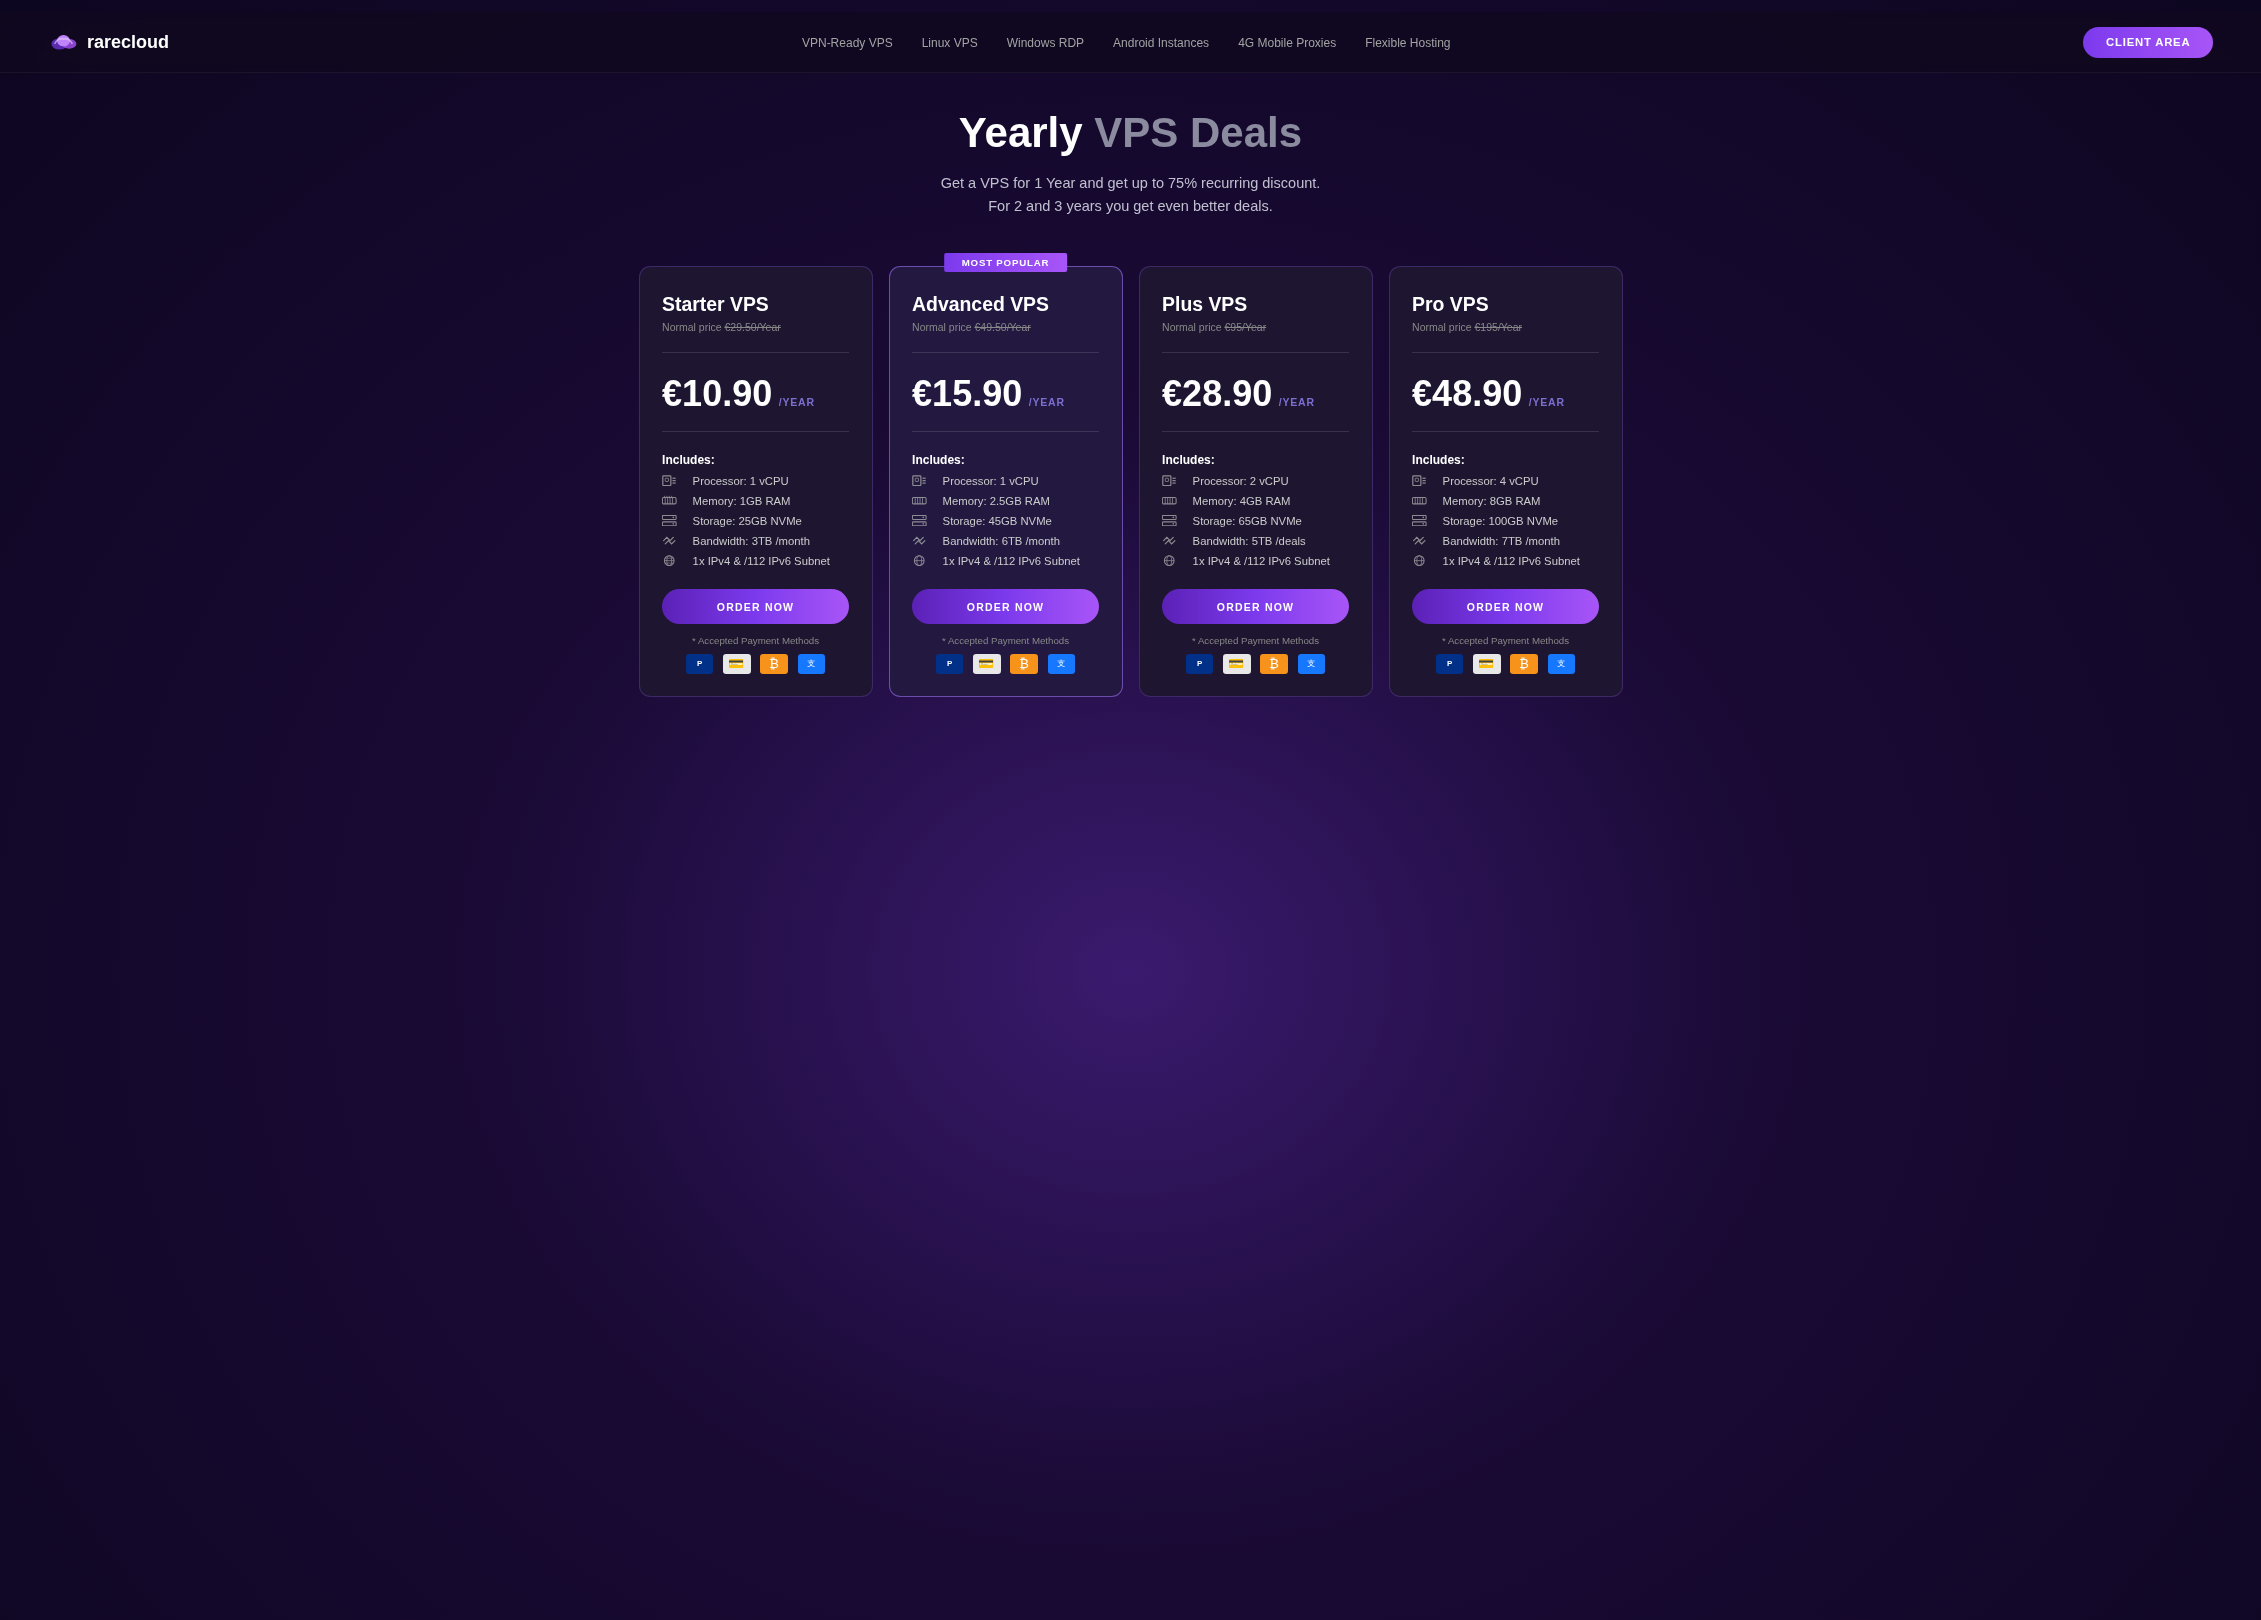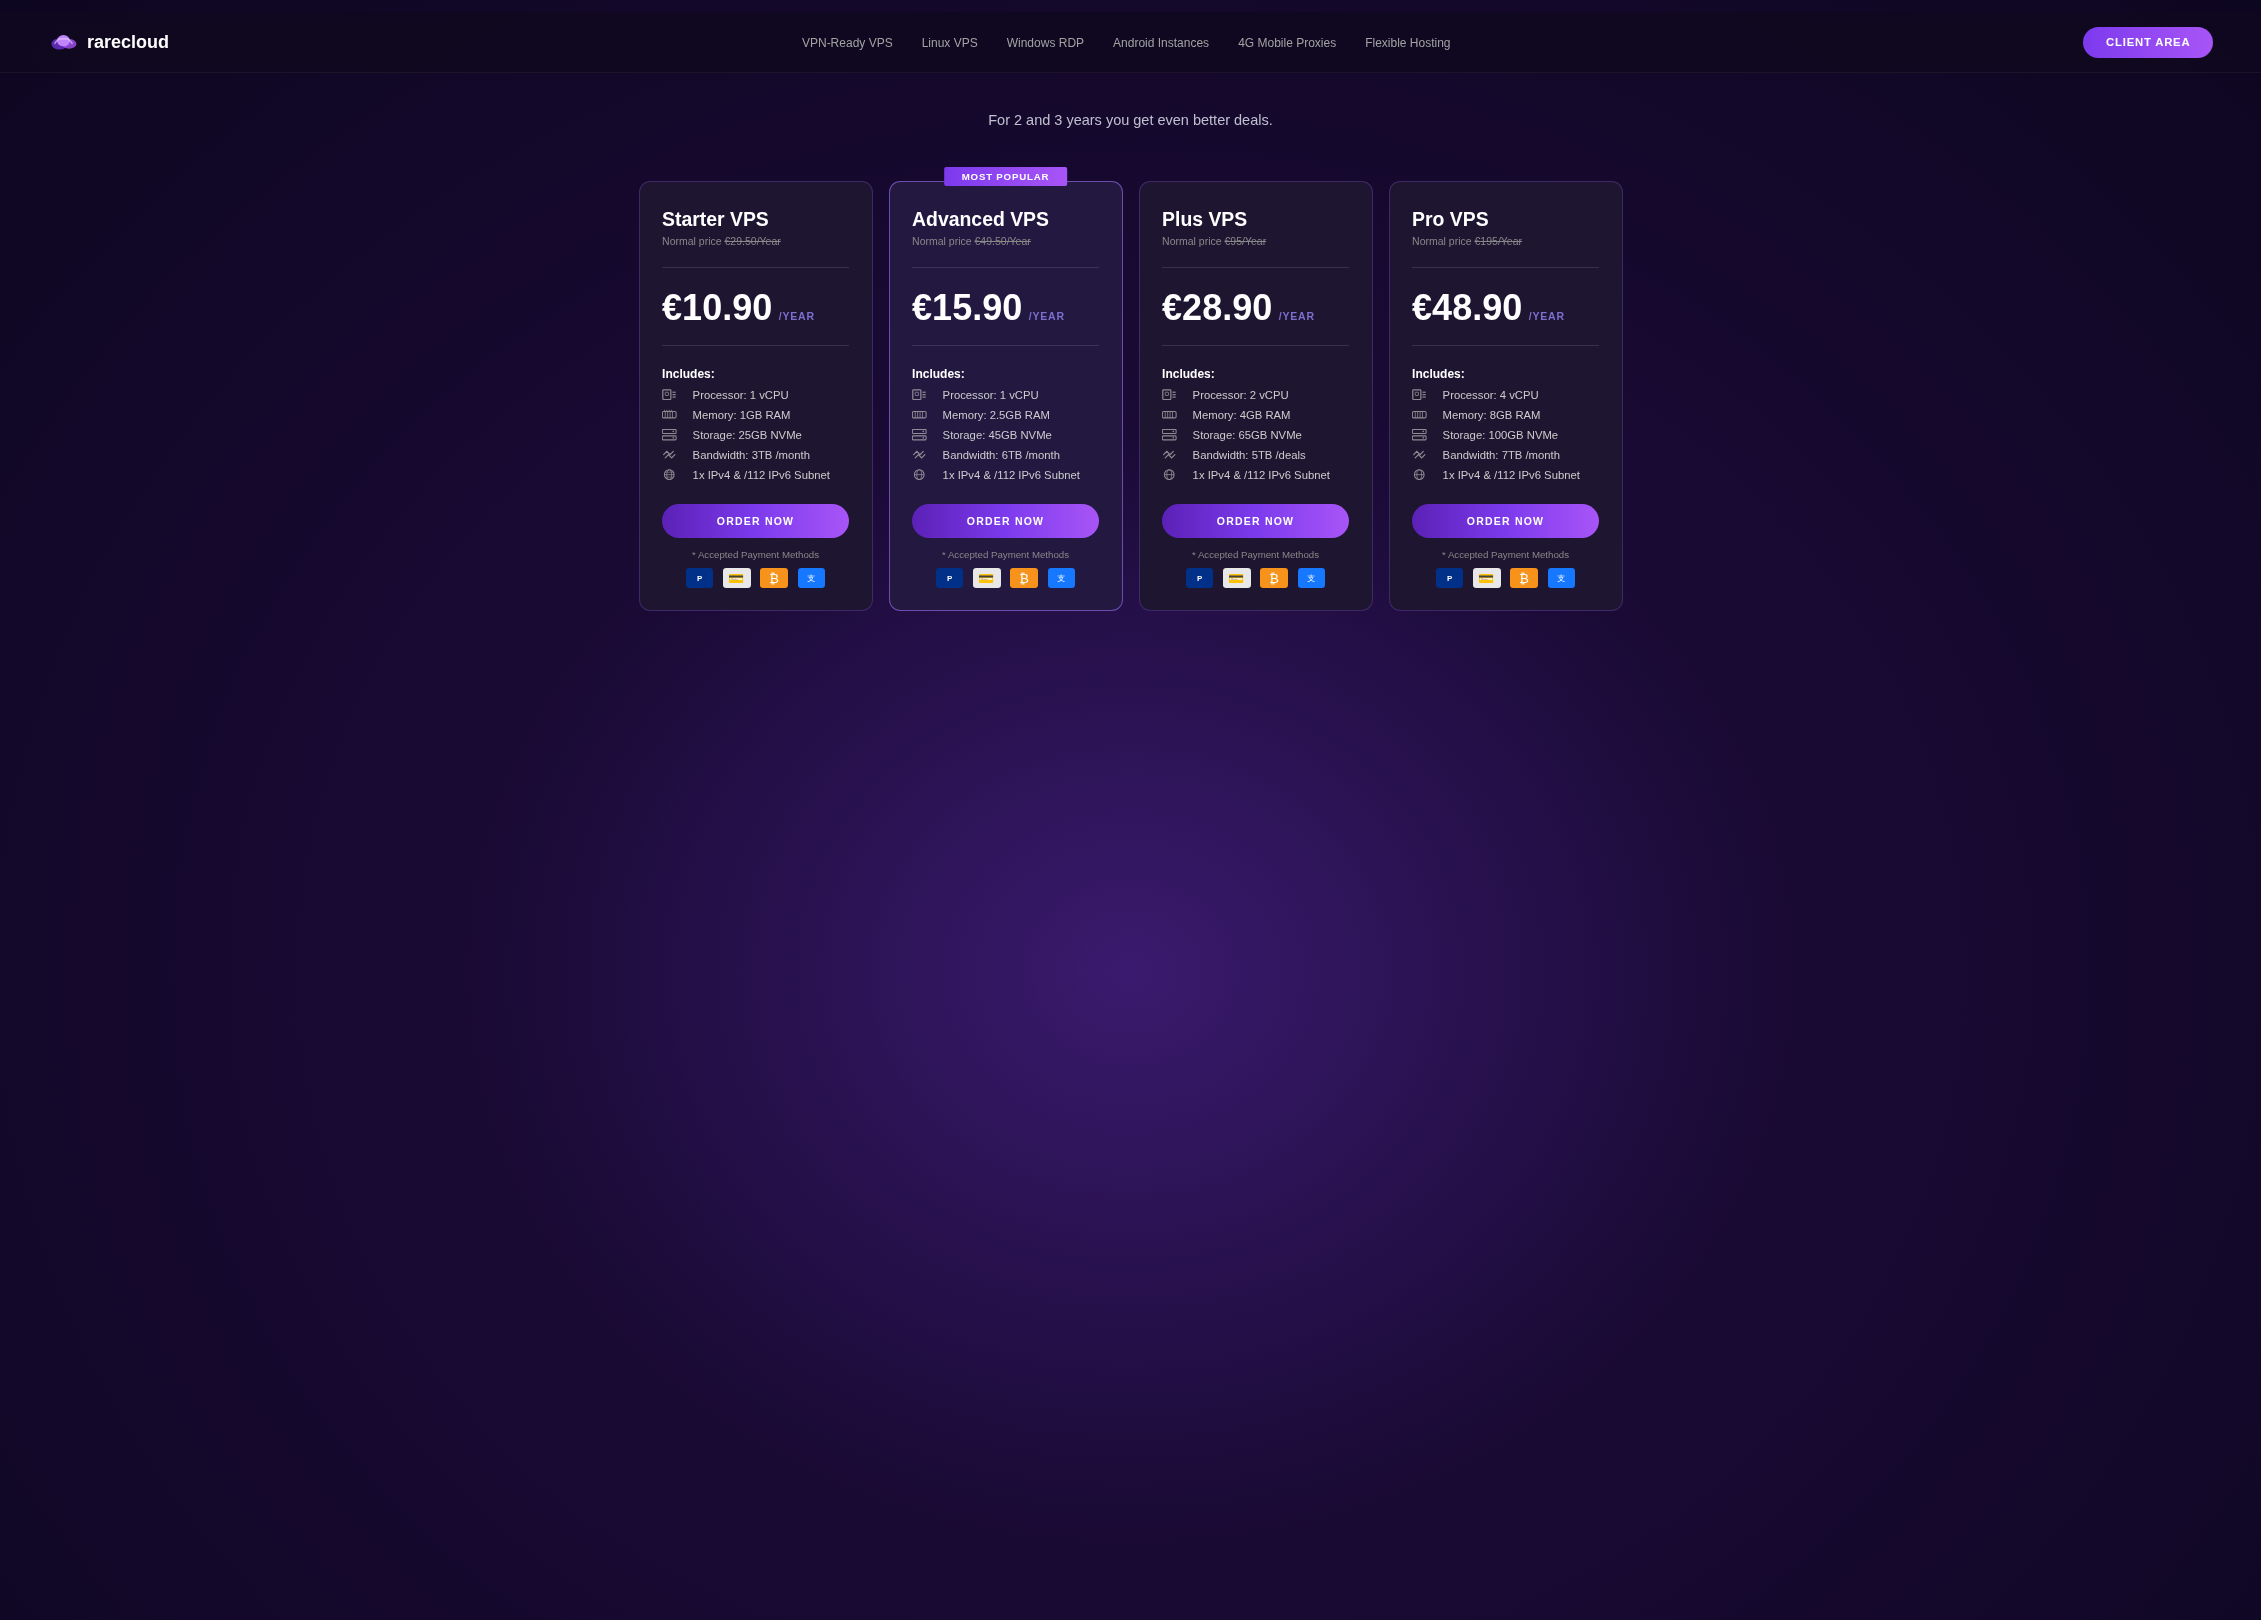--- a/index.html
+++ b/index.html
@@ -262,20 +262,25 @@
     <li><a href="#">Windows RDP</a></li>
     <li><a href="#">Android Instances</a></li>
     <li><a href="#">4G Mobile Proxies</a></li>
     <li><a href="#">Flexible Hosting</a></li>
   </ul>
 
   <button class="client-area-btn">CLIENT AREA</button>
 </nav>
 
 <section class="hero">
+  <h1 class="hero-title">
+    <span class="highlight">Yearly</span>
+    <span style="color:#8b8ba0;">VPS Deals</span>
+  </h1>
+  <p class="hero-subtitle">Get a VPS for 1 Year and get up to 75% recurring discount.</p>
   <p class="hero-subtitle">For 2 and 3 years you get even better deals.</p>
 </section>
 
 <div class="cards-container">
 
   <div class="card">
     <div class="plan-name">Starter VPS</div>
     <div class="normal-price">
       <span>Normal price</span> <s>€29.50/Year</s>
     </div>

